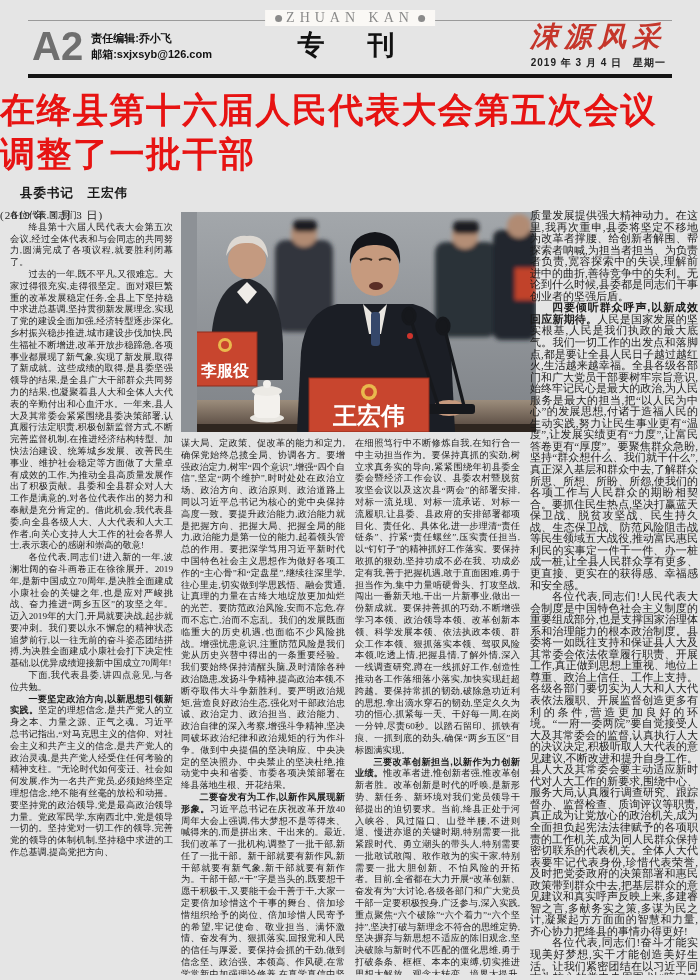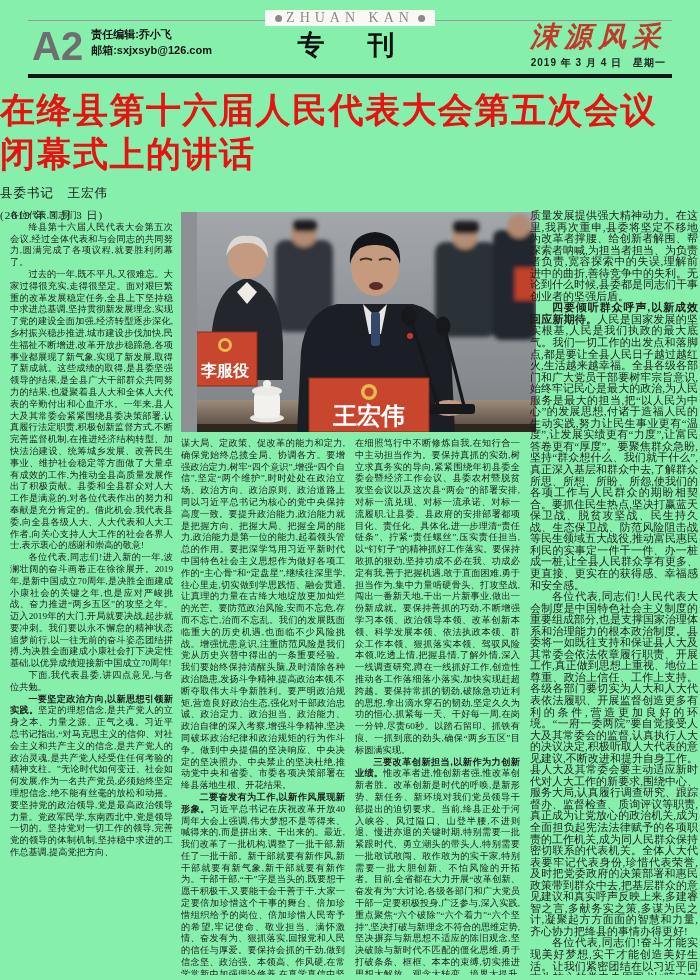--- a/index.html
+++ b/index.html
@@ -1,34 +1,34 @@
 <!DOCTYPE html>
 <html><head>
 <meta charset="utf-8">
 <style>
   html,body{margin:0;padding:0;}
-  .page{position:relative;width:700px;height:980px;background:#86efac;font-family:"Liberation Serif","DejaVu Serif",serif;color:#1d1d1d;overflow:hidden;}
+  .page{position:relative;width:700px;height:980px;background:#e5e5e5;font-family:"Liberation Serif","DejaVu Serif",serif;color:#1d1d1d;overflow:hidden;}
   
   .header{position:absolute;top:0;left:0;right:0;height:82px;}
   .thin-rule{position:absolute;left:28px;right:28px;top:20px;height:1px;background:#9a9a9a;}
   .thick-rule{position:absolute;left:28px;right:28px;top:74px;height:4px;background:#141414;}
   .zk-block{position:absolute;left:50%;top:8px;transform:translateX(-50%);text-align:center;}
   .zk-en{display:inline-block;background:#faf8f5;padding:0 6px;color:#8a8a8a;font-size:14px;letter-spacing:5px;font-family:"Liberation Serif",serif;}
   .zk-en .dot{display:inline-block;width:7px;height:7px;border-radius:50%;background:#8a8a8a;margin:0 4px 1px 4px;vertical-align:middle;}
   .zk-cn{margin-top:1px;font-size:27px;font-weight:bold;color:#111;font-family:"Liberation Sans",sans-serif;letter-spacing:8px;}
-  .a2-block{position:absolute;left:32px;top:26px;display:flex;gap:8px;}
+  .a2-block{position:absolute;left:32px;top:26px;display:flex;align-items:center;gap:8px;}
   .a2{font-size:40px;line-height:40px;font-weight:900;color:#6f6f6f;font-family:"Liberation Sans",sans-serif;}
   .editor-lines{font-size:11px;font-weight:bold;line-height:16px;color:#111;font-family:"Liberation Sans",sans-serif;}
   .masthead-block{position:absolute;right:34px;top:18px;text-align:right;}
   .masthead{font-size:28px;font-weight:bold;color:#c5362b;letter-spacing:6px;font-family:"Liberation Serif",serif;font-style:italic;}
   .dateline-top{margin-top:0;font-size:10px;font-weight:bold;color:#222;letter-spacing:1px;font-family:"Liberation Sans",sans-serif;}
   
   .headline{position:absolute;top:88px;left:0;right:0;}
   .headline h1{margin:0;font-size:35px;line-height:44px;font-weight:900;color:#e71312;letter-spacing:1.5px;font-family:"Liberation Sans",sans-serif;}
-  .byline{margin-top:9px;font-size:12.5px;font-weight:normal;color:#161616;font-family:"Liberation Sans",sans-serif;letter-spacing:1px;}
+  .byline{margin-top:9px;font-size:12.5px;font-weight:bold;color:#161616;font-family:"Liberation Sans",sans-serif;letter-spacing:1px;padding-left:20px;}
   .art-date{margin-top:6px;font-size:11px;color:#222;letter-spacing:1px;}
   
   .body{position:absolute;top:210px;left:8px;right:8px;height:765px;}
   .col{position:absolute;overflow:hidden;font-size:9.2px;line-height:11.8px;text-align:justify;text-justify:inter-ideograph;word-break:break-all;color:#1c1c1c;}
   .col1{left:2px;top:0;width:163px;height:765px;}
   .col2{left:173px;top:228px;width:164px;height:537px;}
   .col3{left:347px;top:228px;width:165px;height:537px;}
   .col4{left:522px;top:0;width:168px;height:765px;font-size:11px;line-height:11.55px;}
   .para{margin:0;text-indent:2em;}
   .para.flush{text-indent:0;}
@@ -56,21 +56,21 @@
       </div>
     </div>
     <div class="masthead-block">
       <div class="masthead">涑源风采</div>
       <div class="dateline-top">2019 年 3 月 4 日　星期一</div>
     </div>
     <div class="thick-rule"></div>
   </div>
 
   <div class="headline">
-    <h1><span>在绛县第十六届人民代表大会第五次会议</span><br><span>闭幕式上的讲话</span></h1>
+    <h1><span>在绛县第十六届人民代表大会第五次会议</span><br><span>调整了一批干部</span></h1>
     <div class="byline">县委书记　王宏伟</div>
     <div class="art-date">(2019 年 3 月 3 日)</div>
   </div>
 
   <div class="body">
 
     <div class="col col1">
         <p class="para flush">各位代表,同志们:</p>
         <p class="para">绛县第十六届人民代表大会第五次会议,经过全体代表和与会同志的共同努力,圆满完成了各项议程,就要胜利闭幕了。</p>
         <p class="para">过去的一年,既不平凡,又很难忘。大家过得很充实,走得很坚定。面对艰巨繁重的改革发展稳定任务,全县上下坚持稳中求进总基调,坚持贯彻新发展理念,实现了党的建设全面加强,经济转型逐步深化,乡村振兴稳步推进,城市建设步伐加快,民生福祉不断增进,改革开放步稳蹄急,各项事业都展现了新气象,实现了新发展,取得了新成就。这些成绩的取得,是县委坚强领导的结果,是全县广大干部群众共同努力的结果,也凝聚着县人大和全体人大代表的辛勤付出和心血汗水。一年来,县人大及其常委会紧紧围绕县委决策部署,认真履行法定职责,积极创新监督方式,不断完善监督机制,在推进经济结构转型、加快法治建设、统筹城乡发展、改善民生事业、维护社会稳定等方面做了大量卓有成效的工作,为推动全县高质量发展作出了积极贡献。县委和全县群众对人大工作是满意的,对各位代表作出的努力和奉献是充分肯定的。借此机会,我代表县委,向全县各级人大、人大代表和人大工作者,向关心支持人大工作的社会各界人士,表示衷心的感谢和崇高的敬意!</p>

